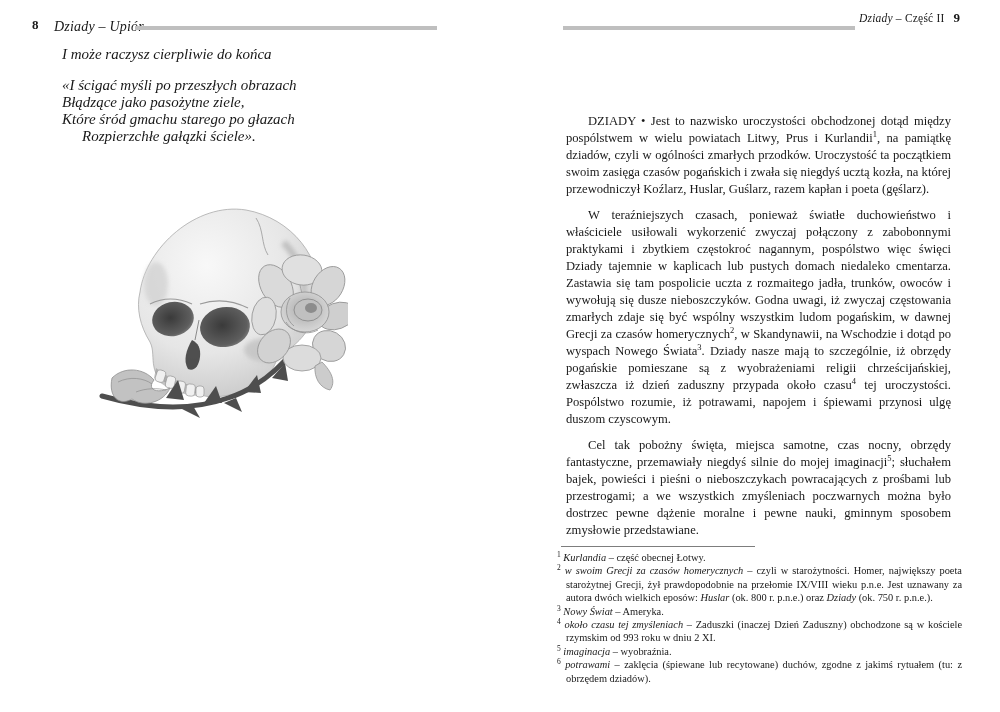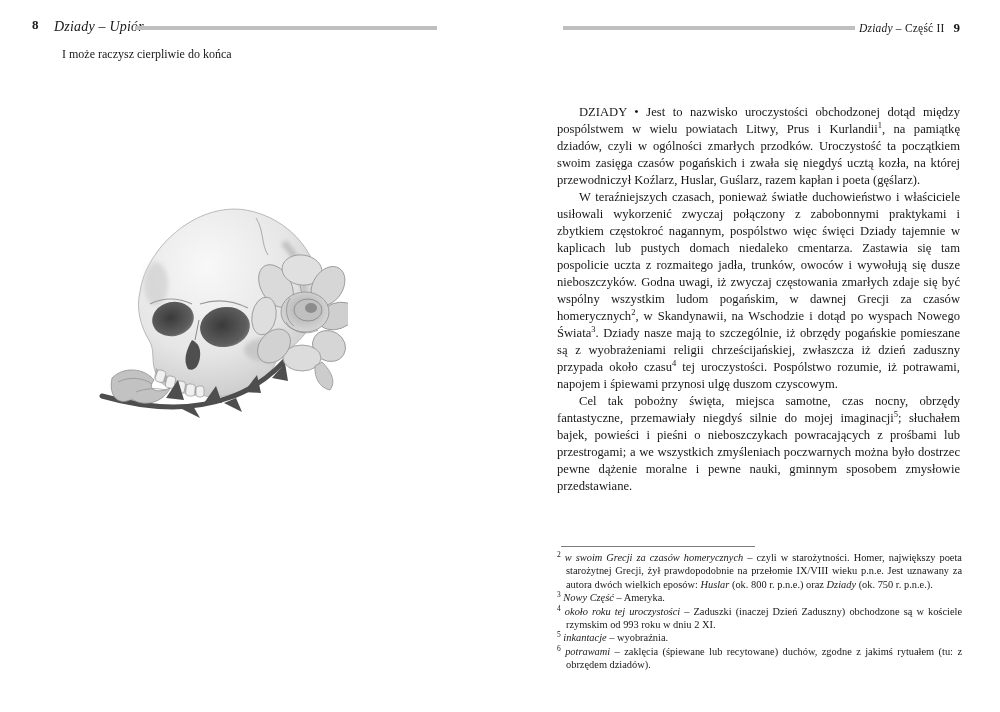--- a/index.html
+++ b/index.html
@@ -11,34 +11,34 @@
 
   .pagenum{position:absolute;font-weight:bold;font-size:13px;}
   .runtitle{position:absolute;font-size:14px;letter-spacing:.2px;}
   .runtitle i{font-style:italic;}
   .hrule{position:absolute;height:4px;background:#bfbfbf;}
 
   
   .pagenum-left{left:32px;top:17px;}
   .runtitle-left{left:54px;top:19px;font-style:italic;}
   .hrule-left{left:135px;top:26px;width:302px;}
-  .poem{position:absolute;left:62px;top:46px;font-size:12px;line-height:17px;white-space:nowrap;}
+  .poem{position:absolute;left:62px;top:46px;font-size:15px;line-height:17px;white-space:nowrap;font-style:italic;}
   .stanza{margin-bottom:14px;}
   .pline.indent{padding-left:20px;}
   .illus{position:absolute;left:96px;top:200px;}
 
   
   .hrule-right{left:63px;top:26px;width:292px;}
-  .rp-head{position:absolute;right:40px;top:18px;white-space:nowrap;}
+  .rp-head{position:absolute;right:40px;top:8px;white-space:nowrap;}
   .runtitle-right{position:static;font-size:11.5px;}
   .pagenum-right{position:static;margin-left:9px;}
 
   .body-text{position:absolute;left:57px;top:104px;width:403px;
              font-size:12.6px;line-height:17px;text-align:justify;}
-  .body-text p{margin:0;text-indent:22px;}
+  .body-text p{margin:9px;text-indent:22px;}
   .body-text sup{font-size:8.5px;line-height:0;}
 
   .fnrule{position:absolute;left:61px;top:546px;width:194px;height:1px;background:#7d7d7d;}
   .footnotes{position:absolute;left:57px;top:551px;width:405px;
              font-size:10.4px;line-height:13.4px;text-align:justify;}
   .fn{padding-left:9px;text-indent:-9px;}
   .fn sup{font-size:7.5px;line-height:0;}
   .fn i{font-style:italic;}
 </style>
 </head>
@@ -47,20 +47,26 @@
 <div class="spread">
 
   <div class="page page-left">
     <span class="pagenum pagenum-left">8</span>
     <span class="runtitle runtitle-left"><i>Dziady – Upiór</i></span>
     <div class="hrule hrule-left"></div>
 
     <div class="poem">
         <div class="stanza">
           <div class="pline">I może raczysz cierpliwie do końca</div>
+        </div>
+        <div class="stanza">
+          <div class="pline">«I ścigać myśli po przeszłych obrazach</div>
+          <div class="pline">Błądzące jako pasożytne ziele,</div>
+          <div class="pline">Które śród gmachu starego po głazach</div>
+          <div class="pline indent">Rozpierzchłe gałązki ściele».</div>
         </div>
       </div>
 
     <svg class="illus" width="252" height="238" viewBox="0 0 252 238" aria-hidden="true">
       <defs>
         <radialGradient id="gSkull" cx="38%" cy="30%" r="85%">
           <stop offset="0%" stop-color="#f8f8f8"></stop>
           <stop offset="55%" stop-color="#e6e6e6"></stop>
           <stop offset="100%" stop-color="#bdbdbd"></stop>
         </radialGradient>
@@ -146,21 +152,22 @@
     </div>
 
     <div class="body-text">
         <p>DZIADY • Jest to nazwisko uroczystości obchodzonej dotąd między pospólstwem w wielu powiatach Litwy, Prus i Kurlandii<sup>1</sup>, na pamiątkę dziadów, czyli w ogólności zmarłych przodków. Uroczystość ta początkiem swoim zasięga czasów pogańskich i zwała się niegdyś ucztą kozła, na której przewodniczył Koźlarz, Huslar, Guślarz, razem kapłan i poeta (gęślarz).</p>
         <p>W teraźniejszych czasach, ponieważ światłe duchowieństwo i właściciele usiłowali wykorzenić zwyczaj połączony z zabobonnymi praktykami i zbytkiem częstokroć nagannym, pospólstwo więc święci Dziady tajemnie w kaplicach lub pustych domach niedaleko cmentarza. Zastawia się tam pospolicie uczta z rozmaitego jadła, trunków, owoców i wywołują się dusze nieboszczyków. Godna uwagi, iż zwyczaj częstowania zmarłych zdaje się być wspólny wszystkim ludom pogańskim, w dawnej Grecji za czasów homerycznych<sup>2</sup>, w Skandynawii, na Wschodzie i dotąd po wyspach Nowego Świata<sup>3</sup>. Dziady nasze mają to szczególnie, iż obrzędy pogańskie pomieszane są z wyobrażeniami religii chrześcijańskiej, zwłaszcza iż dzień zaduszny przypada około czasu<sup>4</sup> tej uroczystości. Pospólstwo rozumie, iż potrawami, napojem i śpiewami przynosi ulgę duszom czyscowym.</p>
         <p>Cel tak pobożny święta, miejsca samotne, czas nocny, obrzędy fantastyczne, przemawiały niegdyś silnie do mojej imaginacji<sup>5</sup>; słuchałem bajek, powieści i pieśni o nieboszczykach powracających z prośbami lub przestrogami; a we wszystkich zmyśleniach poczwarnych można było dostrzec pewne dążenie moralne i pewne nauki, gminnym sposobem zmysłowie przedstawiane.</p>
       </div>
 
     <div class="fnrule"></div>
     <div class="footnotes">
+        <div class="fn"><sup>1</sup> <i>Kurlandia</i> – część obecnej Łotwy.</div>
         <div class="fn"><sup>2</sup> <i>w swoim Grecji za czasów homerycznych</i> – czyli w starożytności. Homer, największy poeta starożytnej Grecji, żył prawdopodobnie na przełomie IX/VIII wieku p.n.e. Jest uznawany za autora dwóch wielkich eposów: <i>Huslar</i> (ok. 800 r. p.n.e.) oraz <i>Dziady</i> (ok. 750 r. p.n.e.).</div>
-        <div class="fn"><sup>3</sup> <i>Nowy Część</i> – Ameryka.</div>
-        <div class="fn"><sup>4</sup> <i>około roku tej uroczystości</i> – Zaduszki (inaczej Dzień Zaduszny) obchodzone są w kościele rzymskim od 993 roku w dniu 2 XI.</div>
-        <div class="fn"><sup>5</sup> <i>inkantacje</i> – wyobraźnia.</div>
+        <div class="fn"><sup>3</sup> <i>Nowy Świat</i> – Ameryka.</div>
+        <div class="fn"><sup>4</sup> <i>około czasu tej zmyśleniach</i> – Zaduszki (inaczej Dzień Zaduszny) obchodzone są w kościele rzymskim od 993 roku w dniu 2 XI.</div>
+        <div class="fn"><sup>5</sup> <i>imaginacja</i> – wyobraźnia.</div>
         <div class="fn"><sup>6</sup> <i>potrawami</i> – zaklęcia (śpiewane lub recytowane) duchów, zgodne z jakimś rytuałem (tu: z obrzędem dziadów).</div>
       </div>
   </div>
 
 </div>
 
 </body></html>

